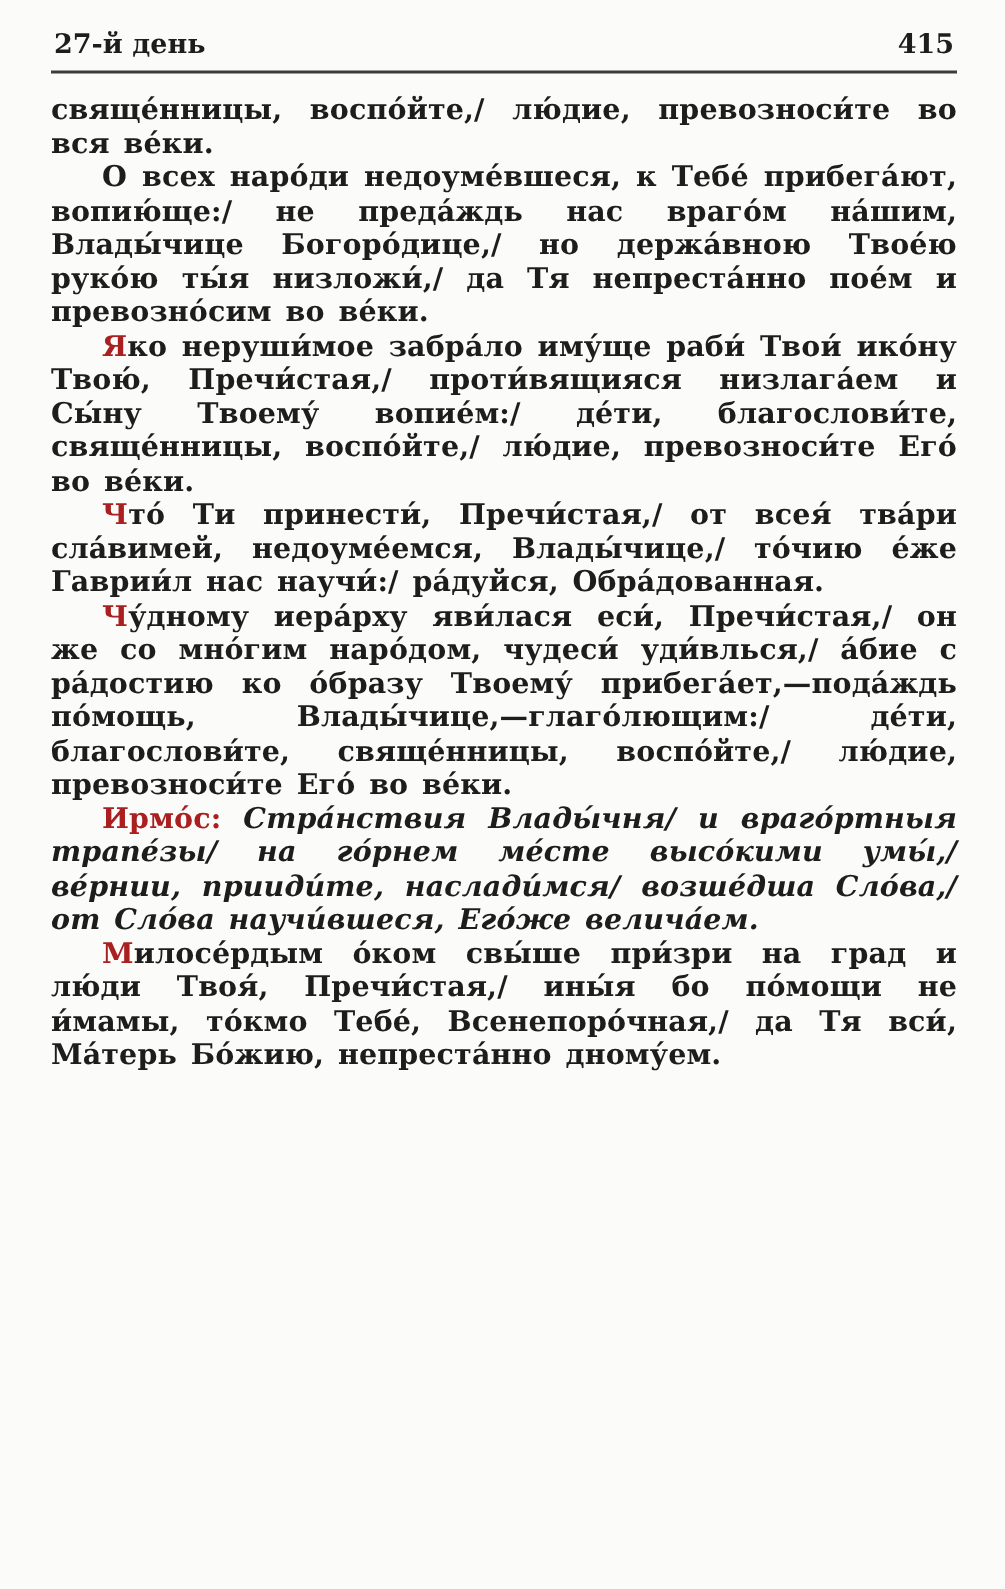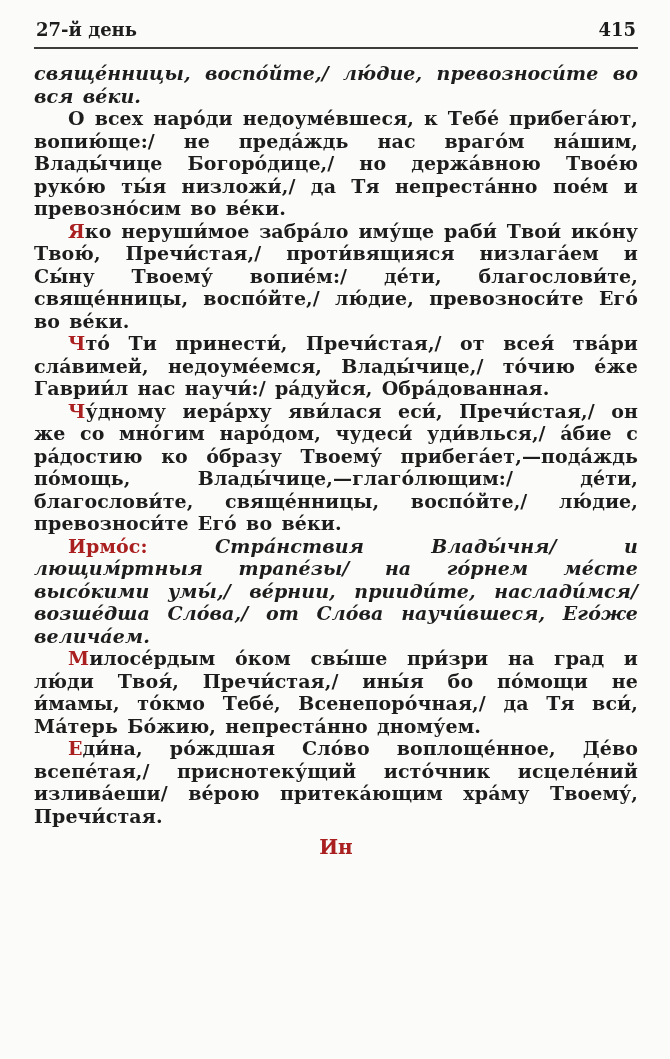--- a/index.html
+++ b/index.html
@@ -25,21 +25,21 @@
   }
   .body-text p{
     margin:0;
     font-size:19px;line-height:22.5px;
     font-weight:bold;
     text-align:justify;
     word-spacing:2.5px;
     letter-spacing:.1px;
   }
   .body-text p.indent{text-indent:34px;}
-  .body-text p.continuation{font-style:italic;}
+  .body-text p.continuation{}
   .body-text p.irmos{font-style:italic;}
   .irmos-label{font-style:normal;}
   .red{color:#aa1f1f;}
   .section-heading{
     text-align:center;
     color:#aa1f1f;
     font-weight:bold;
     font-size:20px;line-height:22px;
     margin:9px 0 6px 0;
   }
@@ -52,18 +52,16 @@
     <span>27-й день</span>
     <span>415</span>
   </div>
   <div class="head-rule"></div>
   <div class="body-text">
       <p class="continuation"><span>свяще́нницы, воспо́йте,/ лю́дие, превозноси́те во вся ве́ки.</span></p>
       <p class="verse indent"><span>О</span><span> всех наро́ди недоуме́вшеся, к Тебе́ прибега́ют, вопию́ще:/ не преда́ждь нас враго́м на́шим, Влады́чице Богоро́дице,/ но держа́вною Твое́ю руко́ю ты́я низложи́,/ да Тя непреста́нно пое́м и превозно́сим во ве́ки.</span></p>
       <p class="verse indent"><span class="red">Я</span><span>ко неруши́мое забра́ло иму́ще раби́ Твои́ ико́ну Твою́, Пречи́стая,/ проти́вящияся низлага́ем и Сы́ну Твоему́ вопие́м:/ де́ти, благослови́те, свяще́нницы, воспо́йте,/ лю́дие, превозноси́те Его́ во ве́ки.</span></p>
       <p class="verse indent"><span class="red">Ч</span><span>то́ Ти принести́, Пречи́стая,/ от всея́ тва́ри сла́вимей, недоуме́емся, Влады́чице,/ то́чию е́же Гаврии́л нас научи́:/ ра́дуйся, Обра́дованная.</span></p>
       <p class="verse indent"><span class="red">Ч</span><span>у́дному иера́рху яви́лася еси́, Пречи́стая,/ он же со мно́гим наро́дом, чудеси́ уди́влься,/ а́бие с ра́достию ко о́бразу Твоему́ прибега́ет,—пода́ждь по́мощь, Влады́чице,—глаго́лющим:/ де́ти, благослови́те, свяще́нницы, воспо́йте,/ лю́дие, превозноси́те Его́ во ве́ки.</span></p>
-      <p class="irmos indent"><span class="irmos-label red">Ирмо́с: </span><span>Стра́нствия Влады́чня/ и лющим́ртныя трапе́зы/ на го́рнем ме́сте высо́кими умы́,/ ве́рнии, прииди́те, наслади́мся/ возше́дша Сло́ва,/ от Сло́ва научи́вшеся, Его́же велича́ем.</span></p>
+      <p class="irmos indent"><span class="irmos-label red">Ирмо́с: </span><span>Стра́нствия Влады́чня/ и враго́ртныя трапе́зы/ на го́рнем ме́сте высо́кими умы́,/ ве́рнии, прииди́те, наслади́мся/ возше́дша Сло́ва,/ от Сло́ва научи́вшеся, Его́же велича́ем.</span></p>
       <p class="verse indent"><span class="red">М</span><span>илосе́рдым о́ком свы́ше при́зри на град и лю́ди Твоя́, Пречи́стая,/ ины́я бо по́мощи не и́мамы, то́кмо Тебе́, Всенепоро́чная,/ да Тя вси́, Ма́терь Бо́жию, непреста́нно дному́ем.</span></p>
-      <p class="verse indent"><span class="red">Е</span><span>ди́на, ро́ждшая Сло́во воплоще́нное, Де́во всепе́тая,/ приснотеку́щий исто́чник исцеле́ний излива́еши/ ве́рою притека́ющим хра́му Твоему́, Пречи́стая.</span></p>
-      <div class="section-heading">Ин</div>
     </div>
 </div>
 
 </body></html>

